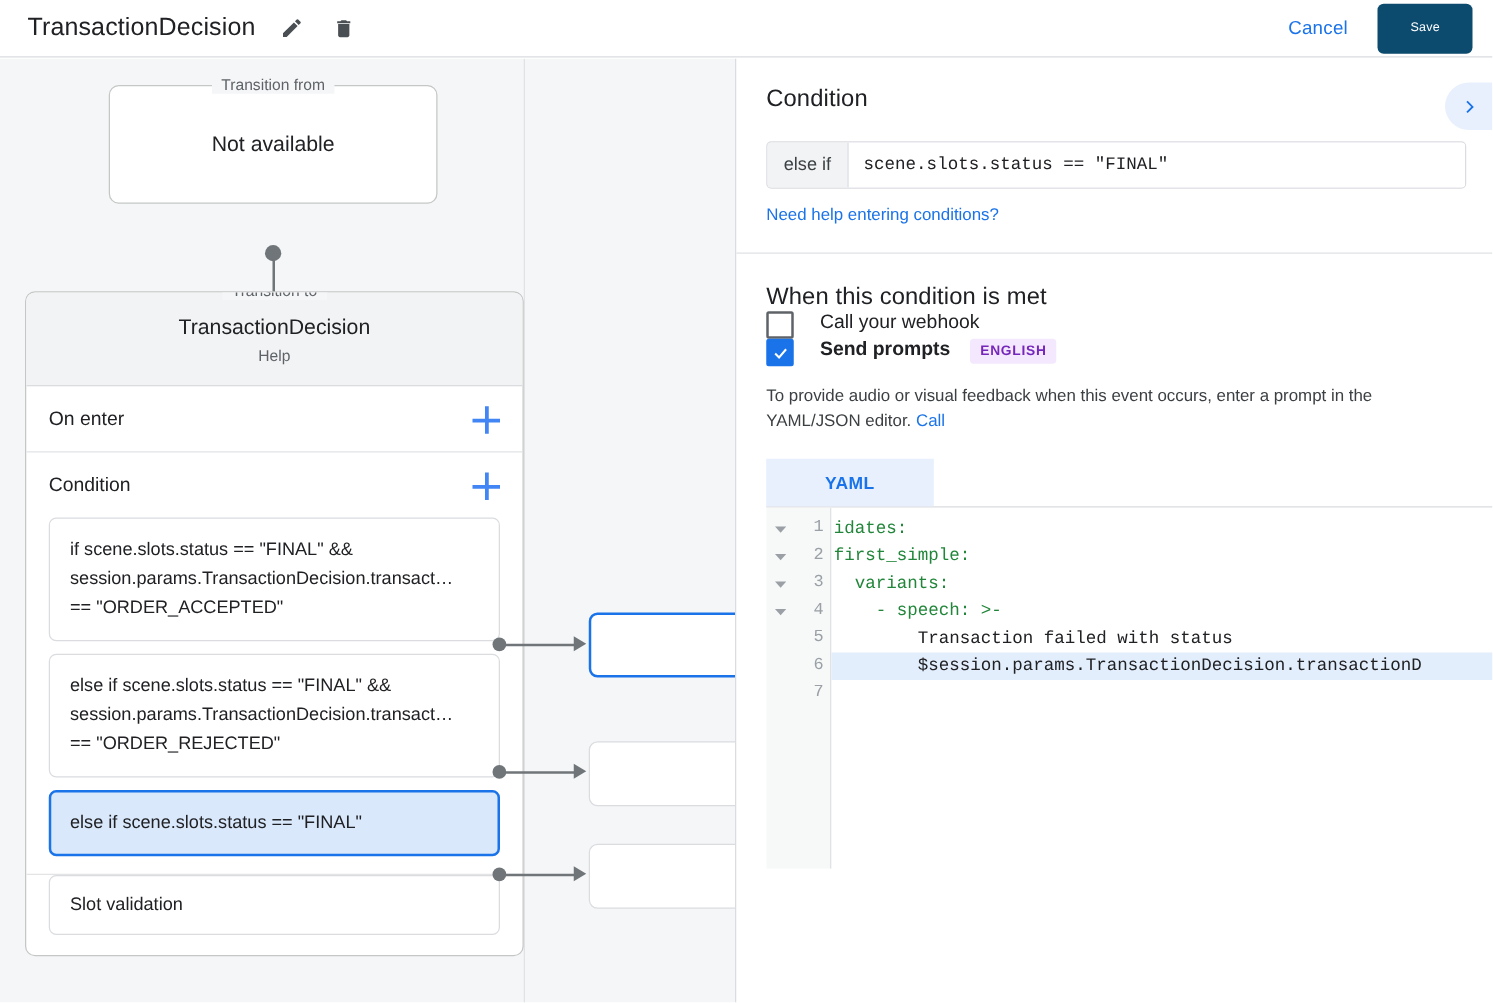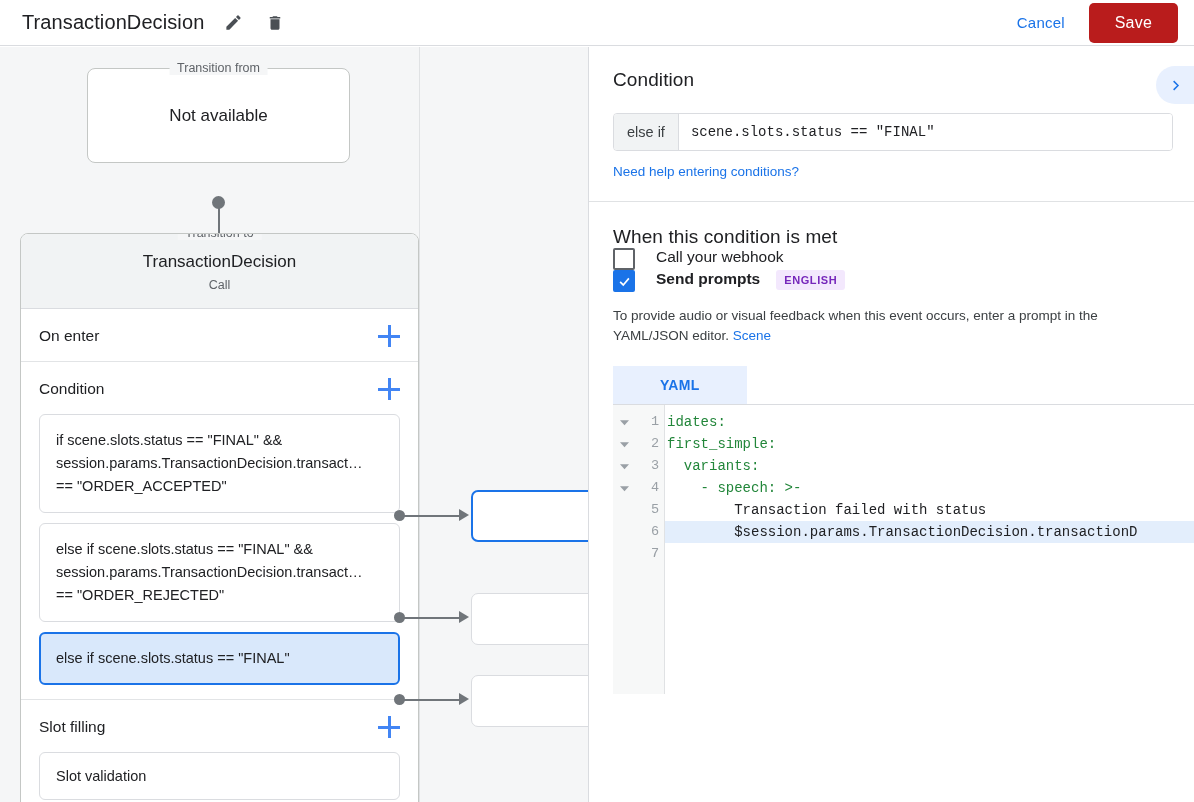--- a/index.html
+++ b/index.html
@@ -26,22 +26,22 @@
     cursor: pointer; background: none; border: none;
   }
   .icon-btn svg { fill: #4a4f54; }
   .topbar-spacer { flex: 1; }
   .btn-cancel {
     background: none; border: none; color: #1a73e8; font-size: 15px;
     font-family: "Liberation Sans", sans-serif; cursor: pointer;
     padding: 8px 12px; letter-spacing: .2px;
   }
   .btn-save {
-    background: #b91c1c; color: #fff; border: none; border-radius: 5px;
-    font-size: 16px; font-family: "Liberation Sans", sans-serif;
+    background: #0c4a6e; color: #fff; border: none; border-radius: 5px;
+    font-size: 10px; font-family: "Liberation Sans", sans-serif;
     padding: 0 26px; height: 40px; margin-left: 12px; margin-right: 16px;
     cursor: pointer; letter-spacing: .2px;
   }
 
   
   .canvas {
     position: absolute; left: 0; top: 47px; width: 588px; height: 755px;
     background: #f5f6f7; overflow: hidden;
   }
   .canvas-inner { position: relative; width: 1000px; height: 900px; }
@@ -290,21 +290,21 @@
       </div>
 
       <div class="connector-dot"></div>
       <div class="connector-line"></div>
       <div class="connector-arrow"></div>
 
       <div id="node-to">
         <div class="scene-head">
           <div class="fs-legend" style="background:#f5f6f7">Transition to</div>
           <div class="scene-title">TransactionDecision</div>
-          <div class="scene-sub">Call</div>
+          <div class="scene-sub">Help</div>
         </div>
 
         <div class="section">
           <div class="section-head">
             <div class="section-label">On enter</div>
             <div class="plus"></div>
           </div>
         </div>
 
         <div class="section">
@@ -327,24 +327,20 @@
             </div>
 
             <div class="cond-card selected">
               <div class="cond-line">else if scene.slots.status == "FINAL"</div>
             </div>
 
           </div>
         </div>
 
         <div class="section">
-          <div class="section-head">
-            <div class="section-label">Slot filling</div>
-            <div class="plus"></div>
-          </div>
           <div class="slot-card">Slot validation</div>
         </div>
       </div>
 
       <div class="edge-dot" style="left:394px; top:463px;"></div>
       <div class="edge-line" style="left:400px; top:468px; width:62px;"></div>
       <div class="edge-arrow" style="left:459px; top:462px;"></div>
 
       <div class="edge-dot" style="left:394px; top:565px;"></div>
       <div class="edge-line" style="left:400px; top:570px; width:62px;"></div>
@@ -394,21 +390,21 @@
         <div class="cbox checked">
           <svg width="15" height="15" viewBox="0 0 24 24">
               <polyline points="5 12.5 10 17.5 19 7"></polyline>
             </svg>
         </div>
         <div class="check-label bold">Send prompts</div>
         <div class="lang-badge">ENGLISH</div>
       </div>
 
       <div class="hint">
-        <span>To provide audio or visual feedback when this event occurs, enter a prompt in the YAML/JSON editor. </span><a>Scene</a>
+        <span>To provide audio or visual feedback when this event occurs, enter a prompt in the YAML/JSON editor. </span><a>Call</a>
       </div>
 
       <div class="tabs">
         <div class="tab active">YAML</div>
       </div>
 
       <div class="editor">
         <div class="fold-col">
           <div class="fold">
               <svg width="9" height="9" viewBox="0 0 10 10">

